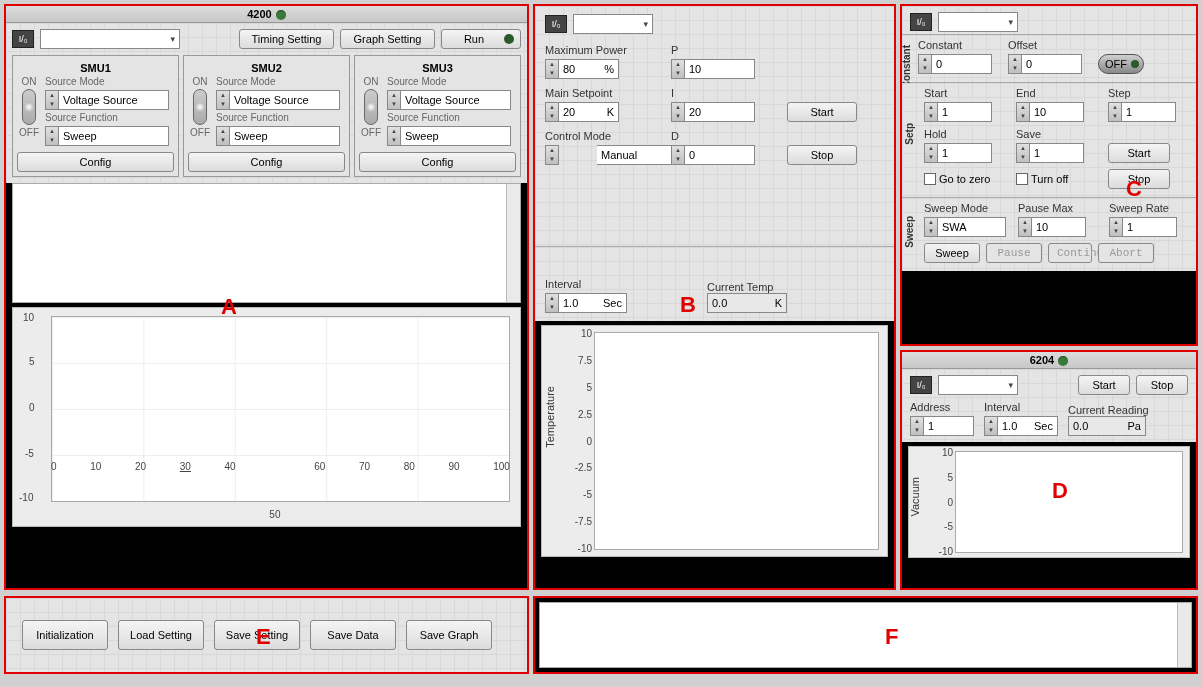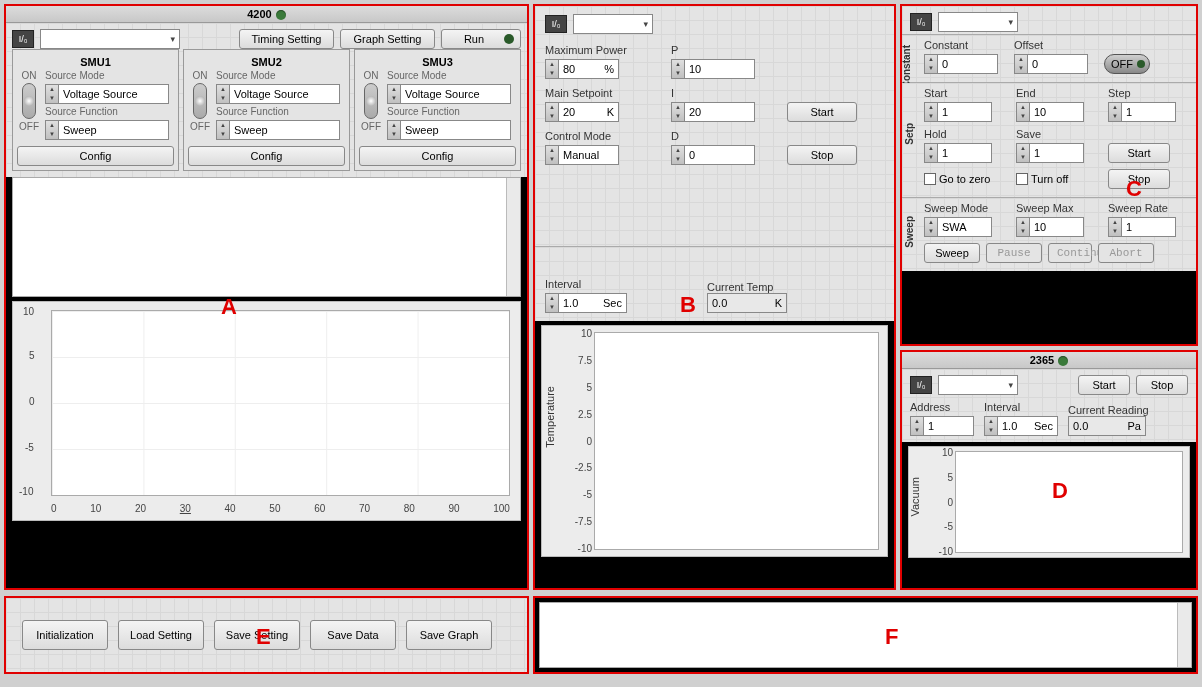--- a/index.html
+++ b/index.html
@@ -43,21 +43,21 @@
   <div class="grid-bg" style="padding:6px;">
     <div style="display:flex; gap:6px; align-items:center;">
       <span class="io-icon">I/₀</span>
       <div class="dropdown" style="width:140px;"></div>
       <div style="flex:1"></div>
       <button class="btn" style="width:95px;">Timing Setting</button>
       <button class="btn" style="width:95px;">Graph Setting</button>
       <button class="btn" style="width:80px; position:relative; padding-right:22px;"><span>Run</span><span style="position:absolute; right:6px; top:4px; width:10px; height:10px; border-radius:50%; background:#2a5a2a;"></span></button>
     </div>
 
-    <div style="display:flex; gap:4px; margin-top:0;">
+    <div style="display:flex; gap:4px; margin-top:6px;">
 
       <div class="sub-panel" style="flex:1;">
         <div class="smu-title">SMU1</div>
         <div style="display:flex; gap:4px;">
           <div style="width:24px; text-align:center;">
             <div class="small-label">ON</div>
             <div class="toggle" style="margin:2px auto;"></div>
             <div class="small-label">OFF</div>
           </div>
           <div style="flex:1;">
@@ -136,21 +136,21 @@
     <div class="axis-text" style="left:16px; top:48px;">5</div>
     <div class="axis-text" style="left:16px; top:94px;">0</div>
     <div class="axis-text" style="left:12px; top:140px;">-5</div>
     <div class="axis-text" style="left:6px; top:184px;">-10</div>
     <div style="position:absolute; left:38px; right:10px; bottom:6px; display:flex; justify-content:space-between;">
       <span class="axis-text" style="position:static;">0</span>
       <span class="axis-text" style="position:static;">10</span>
       <span class="axis-text" style="position:static;">20</span>
       <span class="axis-text" style="position:static;text-decoration:underline;">30</span>
       <span class="axis-text" style="position:static;">40</span>
-      <span class="axis-text" style="position:static;">50</span>
+      <span class="axis-text" style="position:static;margin-top:48px;">50</span>
       <span class="axis-text" style="position:static;">60</span>
       <span class="axis-text" style="position:static;">70</span>
       <span class="axis-text" style="position:static;">80</span>
       <span class="axis-text" style="position:static;">90</span>
       <span class="axis-text" style="position:static;">100</span>
     </div>
   </div>
   <span class="red-letter" style="left:215px; top:288px;">A</span>
 </div>
 
@@ -185,21 +185,21 @@
           </div></div>
       <div><div class="field-label">I</div>
         <div class="num-input">
             <div class="spinner"></div>
             <div class="num-box" style="width:70px;">20</div>
           </div></div>
       <div><button class="btn" style="width:70px;">Start</button></div>
       <div><div class="field-label">Control Mode</div>
         <div class="num-input">
             <div class="spinner"></div>
-            <div class="num-box" style="width:60px;">Manual</div>
+            <div class="num-box" style="width:76px;margin-left:38px;">Manual</div>
           </div></div>
       <div><div class="field-label">D</div>
         <div class="num-input">
             <div class="spinner"></div>
             <div class="num-box" style="width:70px;">0</div>
           </div></div>
       <div><button class="btn" style="width:70px;">Stop</button></div>
     </div>
   </div>
   <div style="border-top:1px solid #aaa;"></div>
@@ -242,21 +242,21 @@
 </div>
 
 <div class="panel" style="left:900px; top:4px; width:298px; height:342px;">
   <div class="grid-bg" style="padding:6px 8px 2px 8px;">
     <div style="display:flex; gap:6px; align-items:center;">
       <span class="io-icon">I/₀</span>
       <div class="dropdown" style="width:80px;"></div>
     </div>
   </div>
 
-  <div class="grid-bg" style="border-top:1px solid #aaa; border-bottom:1px solid #aaa; padding:4px 8px 8px 22px; position:relative;">
+  <div class="grid-bg" style="border-top:1px solid #aaa; border-bottom:1px solid #aaa; padding:4px 8px 8px 16px; position:relative;">
     <div class="side-label" style="left:-1px; top:10px;">Constant</div>
     <div style="display:flex; gap:16px; align-items:flex-end;">
       <div><div class="field-label">Constant</div>
         <div class="num-input">
             <div class="spinner"></div>
             <div class="num-box" style="width:60px;">0</div>
           </div></div>
       <div><div class="field-label">Offset</div>
         <div class="num-input">
             <div class="spinner"></div>
@@ -308,23 +308,23 @@
       <div><button class="btn" style="width:62px;">Stop</button></div>
     </div>
   </div>
 
   <div class="grid-bg" style="padding:4px 8px 8px 22px; position:relative;">
     <div class="side-label" style="left:2px; top:18px;">Sweep</div>
     <div style="display:grid; grid-template-columns:repeat(3,1fr); gap:6px 12px;">
       <div><div class="field-label">Sweep Mode</div>
         <div class="num-input">
             <div class="spinner"></div>
-            <div class="num-box" style="width:54px;">SWA</div>
-          </div></div>
-      <div><div class="field-label">Sweep Max</div>
+            <div class="num-box" style="width:68px;">SWA</div>
+          </div></div>
+      <div><div class="field-label">Pause Max</div>
         <div class="num-input">
             <div class="spinner"></div>
             <div class="num-box" style="width:54px;">10</div>
           </div></div>
       <div><div class="field-label">Sweep Rate</div>
         <div class="num-input">
             <div class="spinner"></div>
             <div class="num-box" style="width:54px;">1</div>
           </div></div>
     </div>
@@ -332,21 +332,21 @@
       <button class="btn" style="width:56px;">Sweep</button>
       <button class="btn dis" style="width:56px;">Pause</button>
       <button class="btn dis" style="width:44px;">Continue</button>
       <button class="btn dis" style="width:56px;">Abort</button>
     </div>
   </div>
   <span class="red-letter" style="left:224px; top:170px;">C</span>
 </div>
 
 <div class="panel" style="left:900px; top:350px; width:298px; height:240px;">
-  <div class="titlebar"><span>2365</span><span class="led"></span></div>
+  <div class="titlebar"><span>6204</span><span class="led"></span></div>
   <div class="grid-bg" style="padding:6px 8px;">
     <div style="display:flex; gap:6px; align-items:center;">
       <span class="io-icon">I/₀</span>
       <div class="dropdown" style="width:80px;"></div>
       <div style="flex:1"></div>
       <button class="btn" style="width:52px;">Start</button>
       <button class="btn" style="width:52px;">Stop</button>
     </div>
     <div style="display:flex; gap:10px; margin-top:6px; align-items:flex-end;">
       <div><div class="field-label">Address</div>

